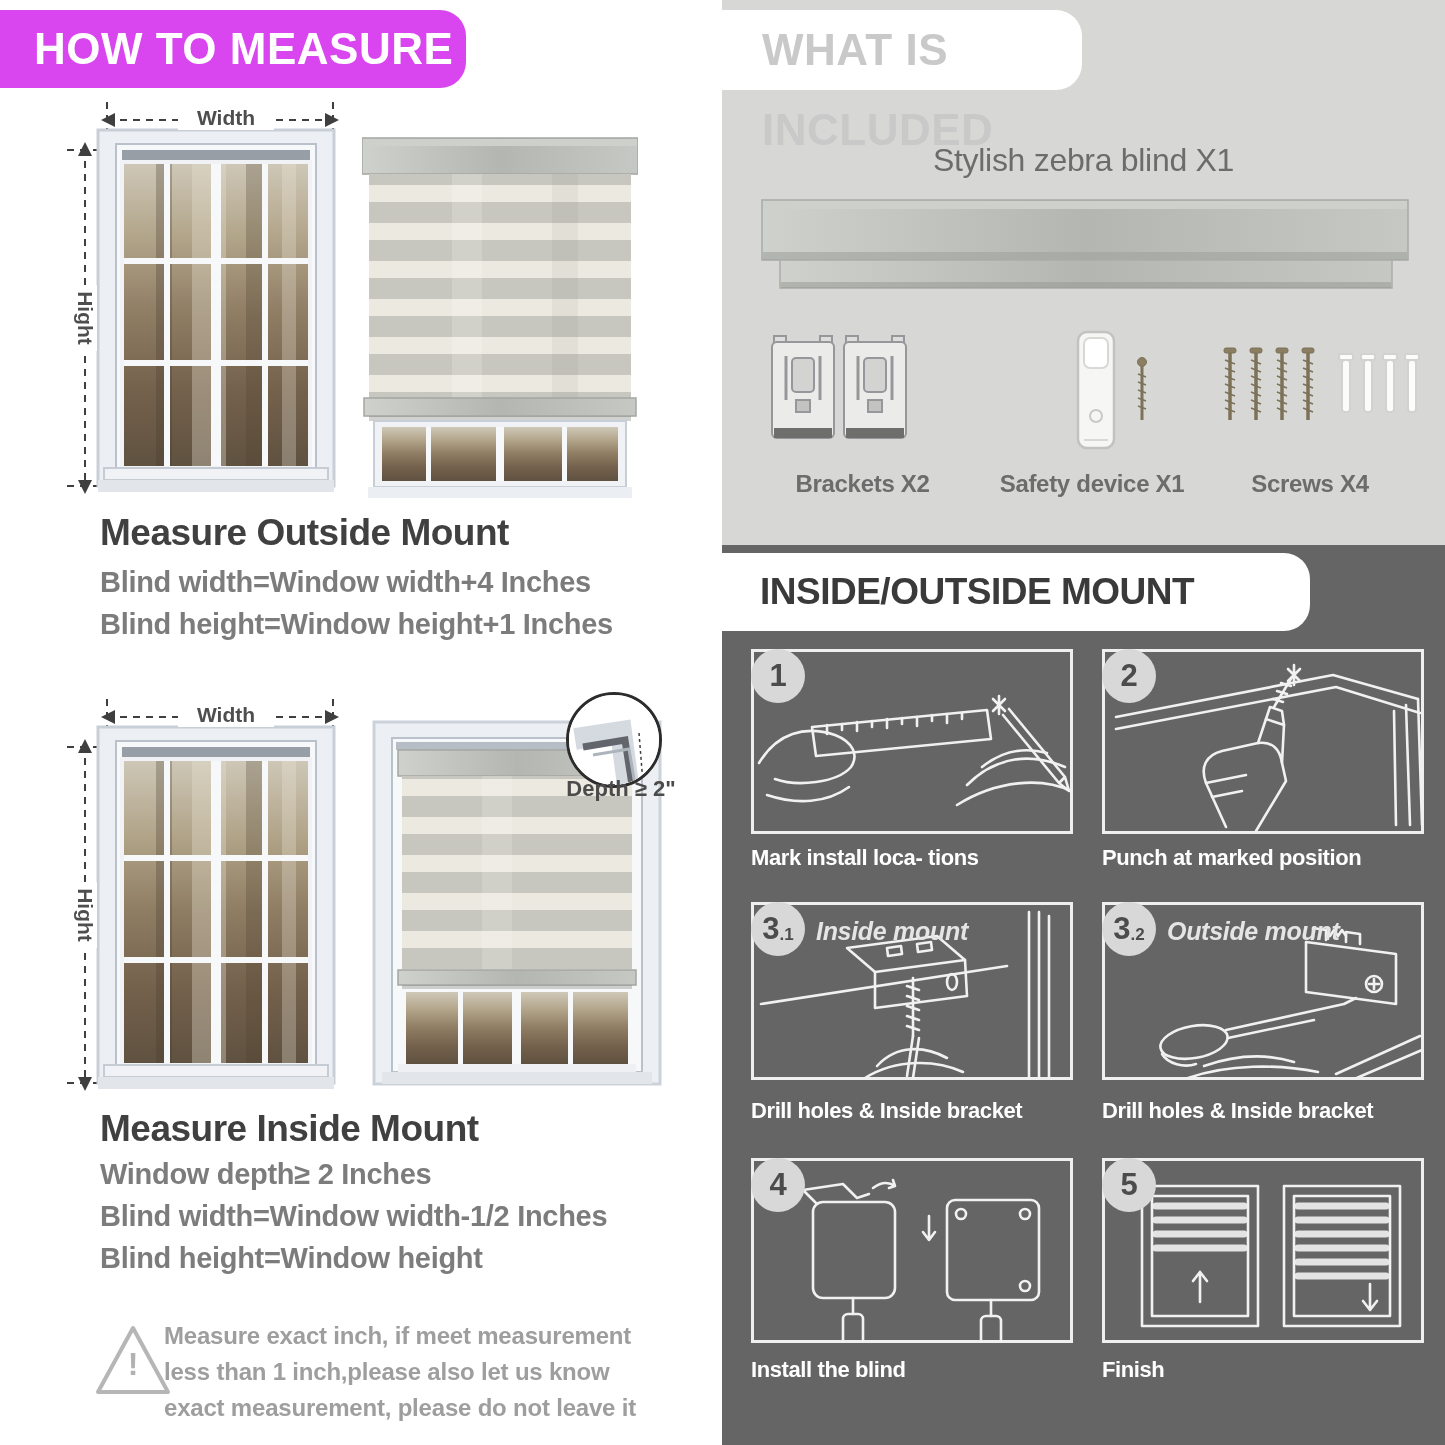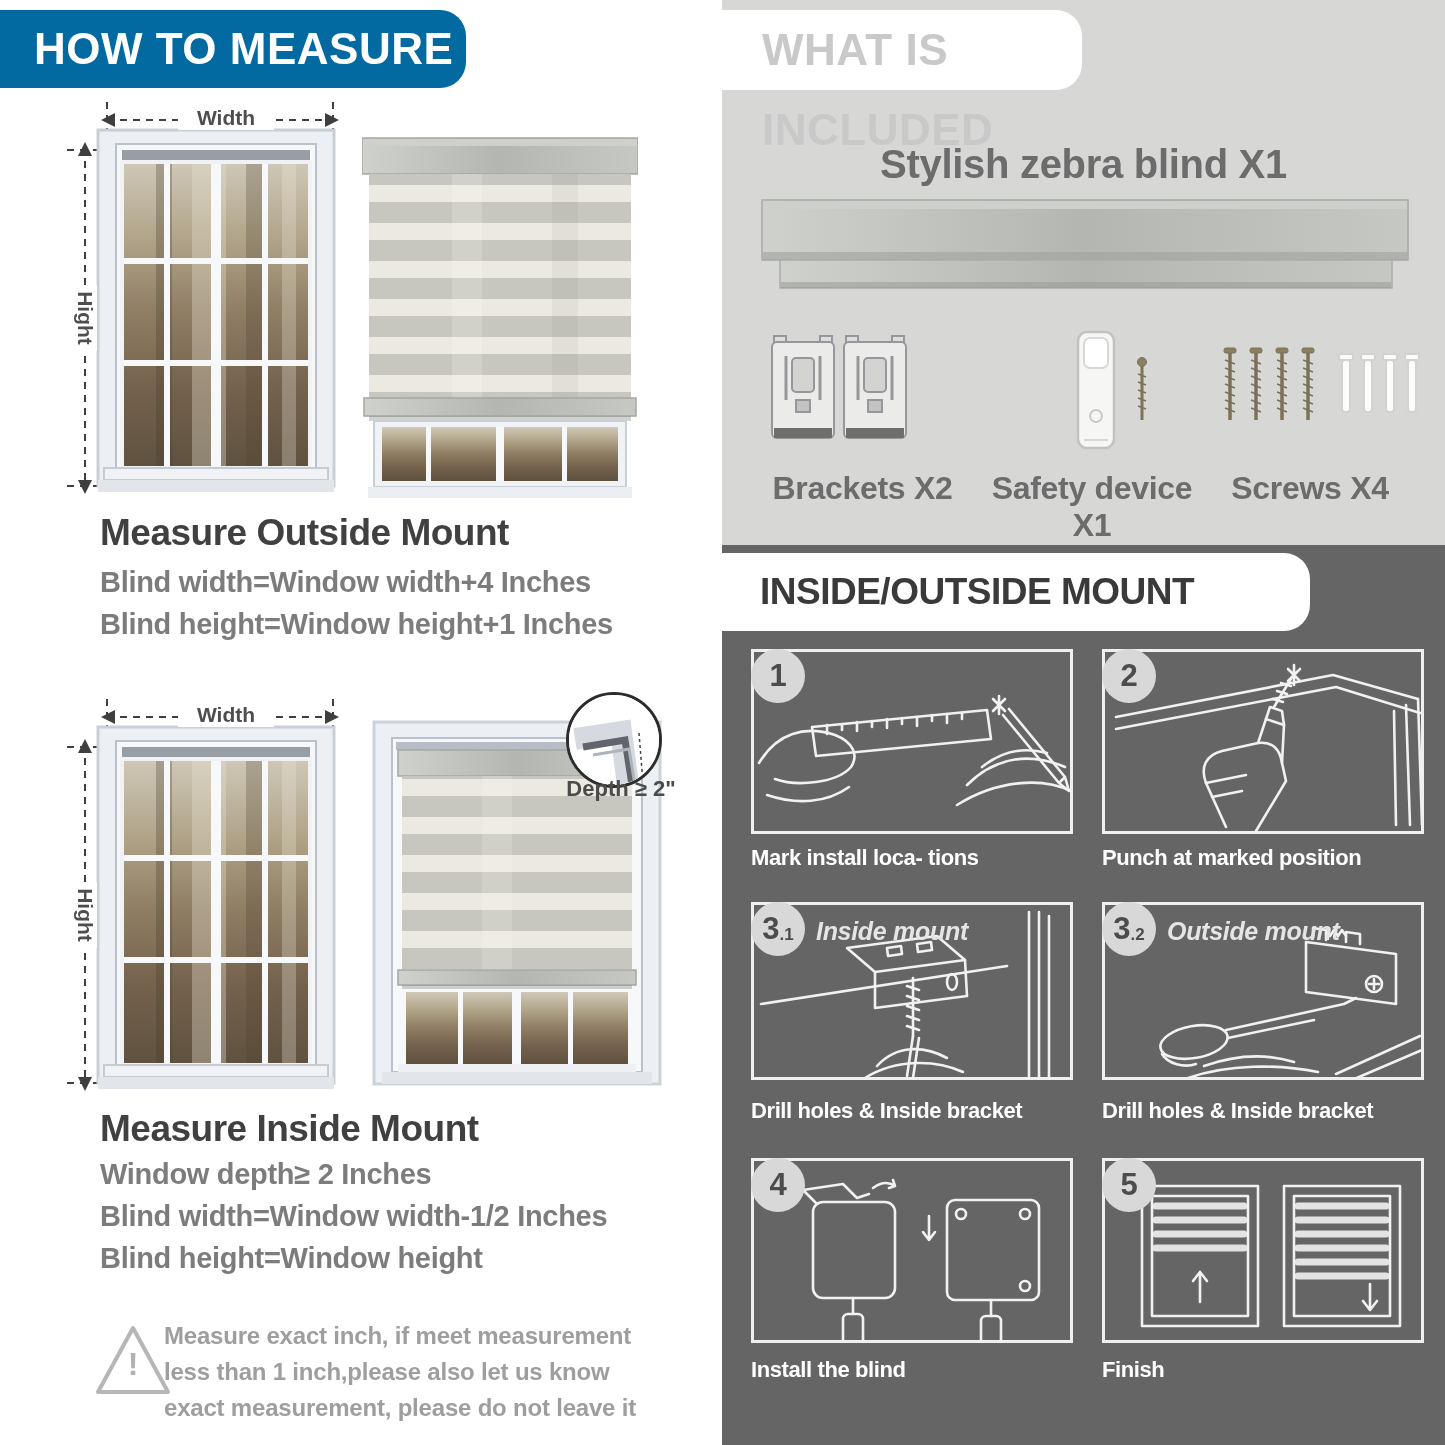--- a/index.html
+++ b/index.html
@@ -1,34 +1,34 @@
 <!DOCTYPE html>
 <html><head>
 <meta charset="utf-8">
 <style>
   html,body{margin:0;padding:0;background:#fff;font-family:"Liberation Sans",sans-serif;}
   #page{position:relative;width:1445px;height:1445px;background:#ffffff;overflow:hidden;}
   .abs{position:absolute;}
   
-  .how-header{left:0;top:10px;width:466px;height:78px;background:#0369a1;border-radius:0 26px 26px 0;
+  .how-header{left:0;top:10px;width:466px;height:78px;background:#d946ef;border-radius:0 26px 26px 0;
     color:#ffffff;font-size:44px;font-weight:bold;line-height:78px;padding-left:34px;letter-spacing:.5px;box-sizing:border-box;}
   .meas-label{font-size:21px;font-weight:bold;color:#4e4e4e;background:#ffffff;padding:0 6px;text-align:center;}
   .rot90{transform:translate(-50%,-50%) rotate(90deg);white-space:nowrap;}
   .sec-title{font-size:37px;font-weight:bold;color:#404040;letter-spacing:-.5px;}
   .body-line{font-size:29px;font-weight:bold;color:#7c7c7c;letter-spacing:-.3px;}
   .depth-label{font-size:22px;font-weight:bold;color:#4b4b4b;text-align:center;}
   .warn-text{font-size:24px;font-weight:600;color:#9e9e9e;line-height:36px;letter-spacing:-.2px;}
   .warn-mark{left:0;right:0;top:26px;text-align:center;font-size:32px;font-weight:bold;color:#b2b2b2;}
   .circle-detail{border:3px solid #2c2c2c;border-radius:50%;overflow:hidden;background:#fff;}
   
   .right-col{left:722px;top:0;width:723px;height:1445px;background:#d7d7d6;}
   .inc-header{left:0;top:10px;width:360px;height:80px;background:#ffffff;border-radius:0 26px 26px 0;
     color:#c9c9c9;font-size:44px;font-weight:bold;line-height:80px;padding-left:40px;letter-spacing:.5px;box-sizing:border-box;}
-  .product-label{left:0;top:142px;width:723px;text-align:center;font-size:40px;font-weight:bold;color:#6c6c6c;letter-spacing:-.3px;}
-  .comp-label{font-size:32px;font-weight:bold;color:#6c6c6c;text-align:center;letter-spacing:-.3px;}
+  .product-label{left:0;top:142px;width:723px;text-align:center;font-size:32px;font-weight:normal;color:#6c6c6c;letter-spacing:-.3px;}
+  .comp-label{font-size:24px;font-weight:bold;color:#6c6c6c;text-align:center;letter-spacing:-.3px;}
   .dark-sect{left:0;top:545px;width:723px;height:900px;background:#656565;}
   .mount-header{left:0;top:8px;width:588px;height:78px;background:#ffffff;border-radius:0 26px 26px 0;
     color:#3a3a3a;font-size:37px;font-weight:bold;line-height:78px;padding-left:38px;letter-spacing:-.5px;box-sizing:border-box;}
   .panel{border:3px solid #efefef;box-sizing:border-box;}
   .badge{position:absolute;top:-3px;left:-3px;width:54px;height:54px;border-radius:50%;background:#d8d8d8;
     color:#4c4c4c;display:flex;align-items:center;justify-content:center;font-weight:bold;font-size:31px;}
   .badge .sub{font-size:17px;margin-top:12px;}
   .panel-label{position:absolute;left:62px;top:12px;font-size:25px;font-weight:bold;color:#e5e5e5;letter-spacing:-.3px;font-style:italic;}
   .caption{font-size:22px;font-weight:bold;color:#ffffff;letter-spacing:-.4px;}
   .art{position:absolute;left:3px;top:3px;}

